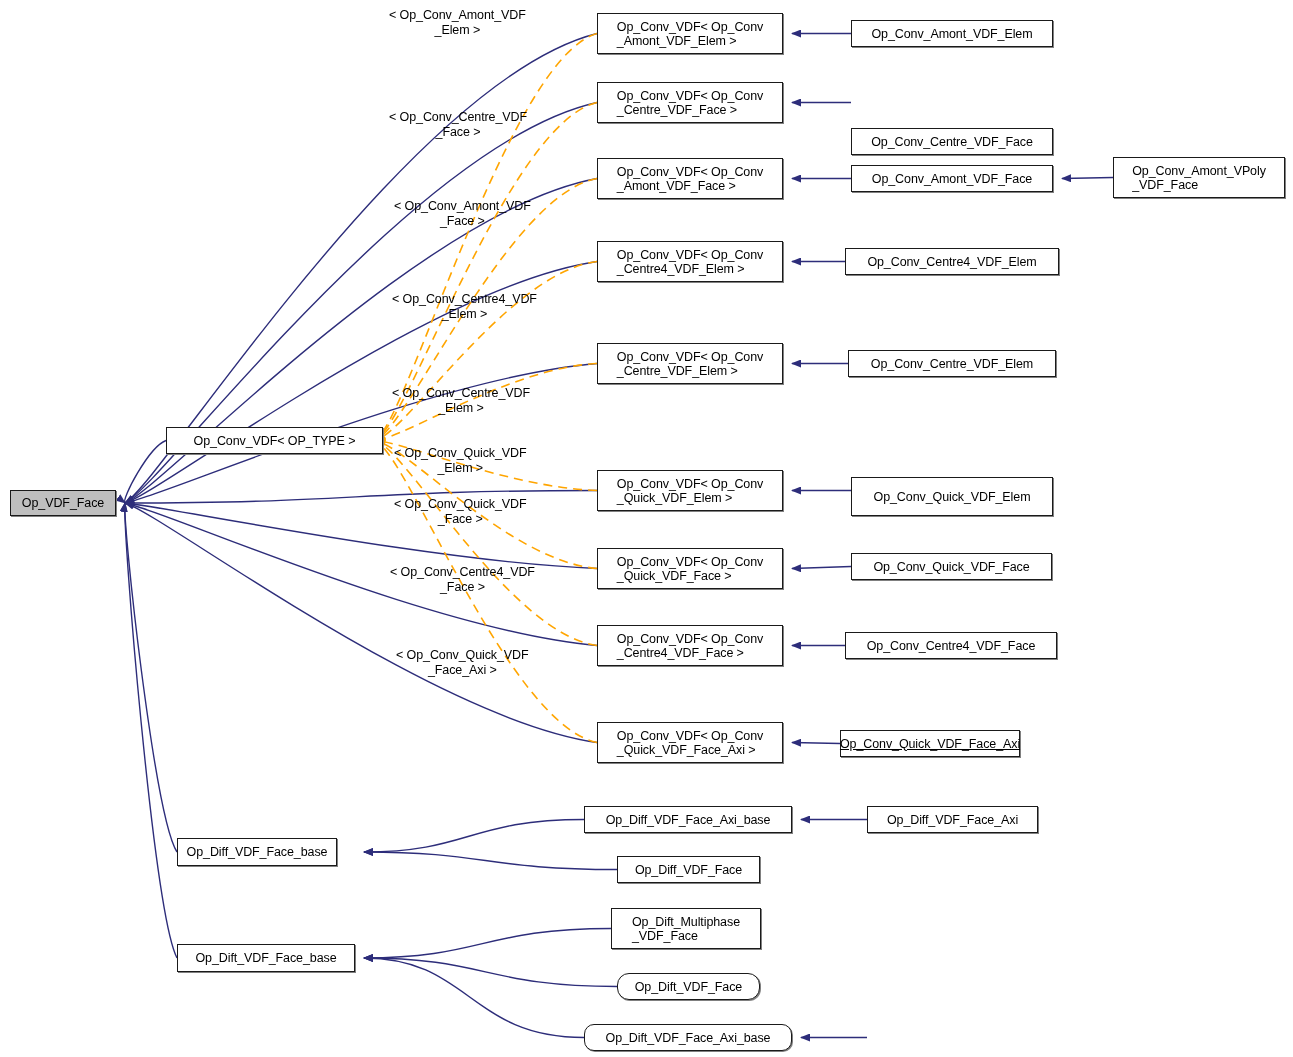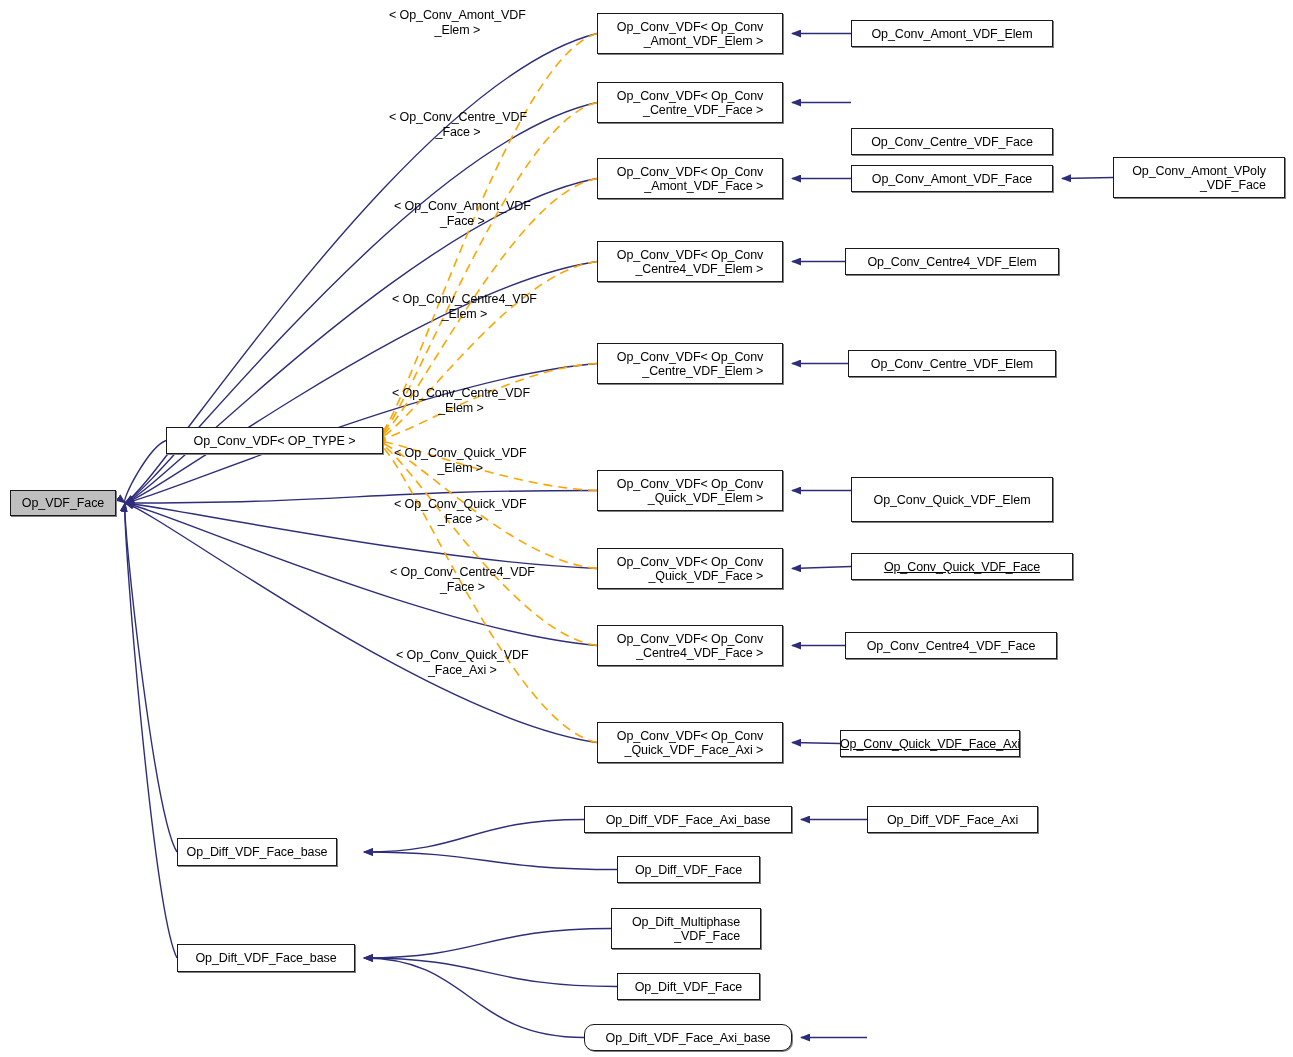--- a/index.html
+++ b/index.html
@@ -25,21 +25,21 @@
     pointer-events: none;
   }
   .node {
     position: absolute;
     box-sizing: border-box;
     border: 1px solid #1a1a1a;
     background: #ffffff;
     color: #000000;
     font-size: 12.5px;
     line-height: 14px;
-    text-align: right;
+    text-align: left;
     display: flex;
     align-items: center;
     justify-content: center;
     white-space: pre-line;
     box-shadow: 1px 1px 0 #808080;
     letter-spacing: -0.1px;
   }
   .node.root {
     background: #bfbfbf;
   }
@@ -131,32 +131,32 @@
 _Centre4_VDF_Face &gt;</div>
       <div class="node" style="left: 597px; top: 722px; width: 186px; height: 41px;">Op_Conv_VDF&lt; Op_Conv
 _Quick_VDF_Face_Axi &gt;</div>
       <div class="node" style="left: 851px; top: 20px; width: 202px; height: 27px;">Op_Conv_Amont_VDF_Elem</div>
       <div class="node" style="left: 851px; top: 89px; width: 202px; height: 27px; margin-top: 39px;">Op_Conv_Centre_VDF_Face</div>
       <div class="node" style="left: 851px; top: 165px; width: 202px; height: 27px;">Op_Conv_Amont_VDF_Face</div>
       <div class="node" style="left: 1113px; top: 157px; width: 172px; height: 41px;">Op_Conv_Amont_VPoly
 _VDF_Face</div>
       <div class="node" style="left: 845px; top: 248px; width: 214px; height: 27px;">Op_Conv_Centre4_VDF_Elem</div>
       <div class="node" style="left: 848px; top: 350px; width: 208px; height: 27px;">Op_Conv_Centre_VDF_Elem</div>
-      <div class="node" style="left: 851px; top: 477px; width: 202px; height: 45px;">Op_Conv_Quick_VDF_Elem</div>
-      <div class="node" style="left: 851px; top: 553px; width: 222px; height: 27px; text-decoration: underline;">Op_Conv_Quick_VDF_Face</div>
+      <div class="node" style="left: 851px; top: 477px; width: 202px; height: 39px;">Op_Conv_Quick_VDF_Elem</div>
+      <div class="node" style="left: 851px; top: 553px; width: 201px; height: 27px;">Op_Conv_Quick_VDF_Face</div>
       <div class="node" style="left: 845px; top: 632px; width: 212px; height: 27px;">Op_Conv_Centre4_VDF_Face</div>
       <div class="node" style="left: 840px; top: 730px; width: 180px; height: 27px; text-decoration: underline;">Op_Conv_Quick_VDF_Face_Axi</div>
       <div class="node" style="left: 177px; top: 838px; width: 160px; height: 28px;">Op_Diff_VDF_Face_base</div>
       <div class="node" style="left: 584px; top: 806px; width: 208px; height: 27px;">Op_Diff_VDF_Face_Axi_base</div>
       <div class="node" style="left: 867px; top: 806px; width: 171px; height: 27px;">Op_Diff_VDF_Face_Axi</div>
       <div class="node" style="left: 617px; top: 856px; width: 143px; height: 27px;">Op_Diff_VDF_Face</div>
       <div class="node" style="left: 177px; top: 944px; width: 178px; height: 28px;">Op_Dift_VDF_Face_base</div>
       <div class="node" style="left: 611px; top: 908px; width: 150px; height: 41px;">Op_Dift_Multiphase
 _VDF_Face</div>
-      <div class="node" style="left: 617px; top: 973px; width: 143px; height: 27px;">Op_Dift_VDF_Face</div>
+      <div class="node" style="left: 617px; top: 973px; width: 143px; height: 27px; border-radius: 12px;">Op_Dift_VDF_Face</div>
       <div class="node" style="left: 584px; top: 1024px; width: 208px; height: 27px; border-radius: 10px;">Op_Dift_VDF_Face_Axi_base</div>
       <div class="node" style="left: 867px; top: 1024px; width: 171px; height: 27px; margin-top: 38px;">Op_Dift_VDF_Face_Axi</div>
     </div>
   <div id="edge-labels">
       <div class="edge-label" style="left: 389px; top: 8px;">&lt; Op_Conv_Amont_VDF
 _Elem &gt;</div>
       <div class="edge-label" style="left: 389px; top: 110px;">&lt; Op_Conv_Centre_VDF
 _Face &gt;</div>
       <div class="edge-label" style="left: 394px; top: 199px;">&lt; Op_Conv_Amont_VDF
 _Face &gt;</div>

